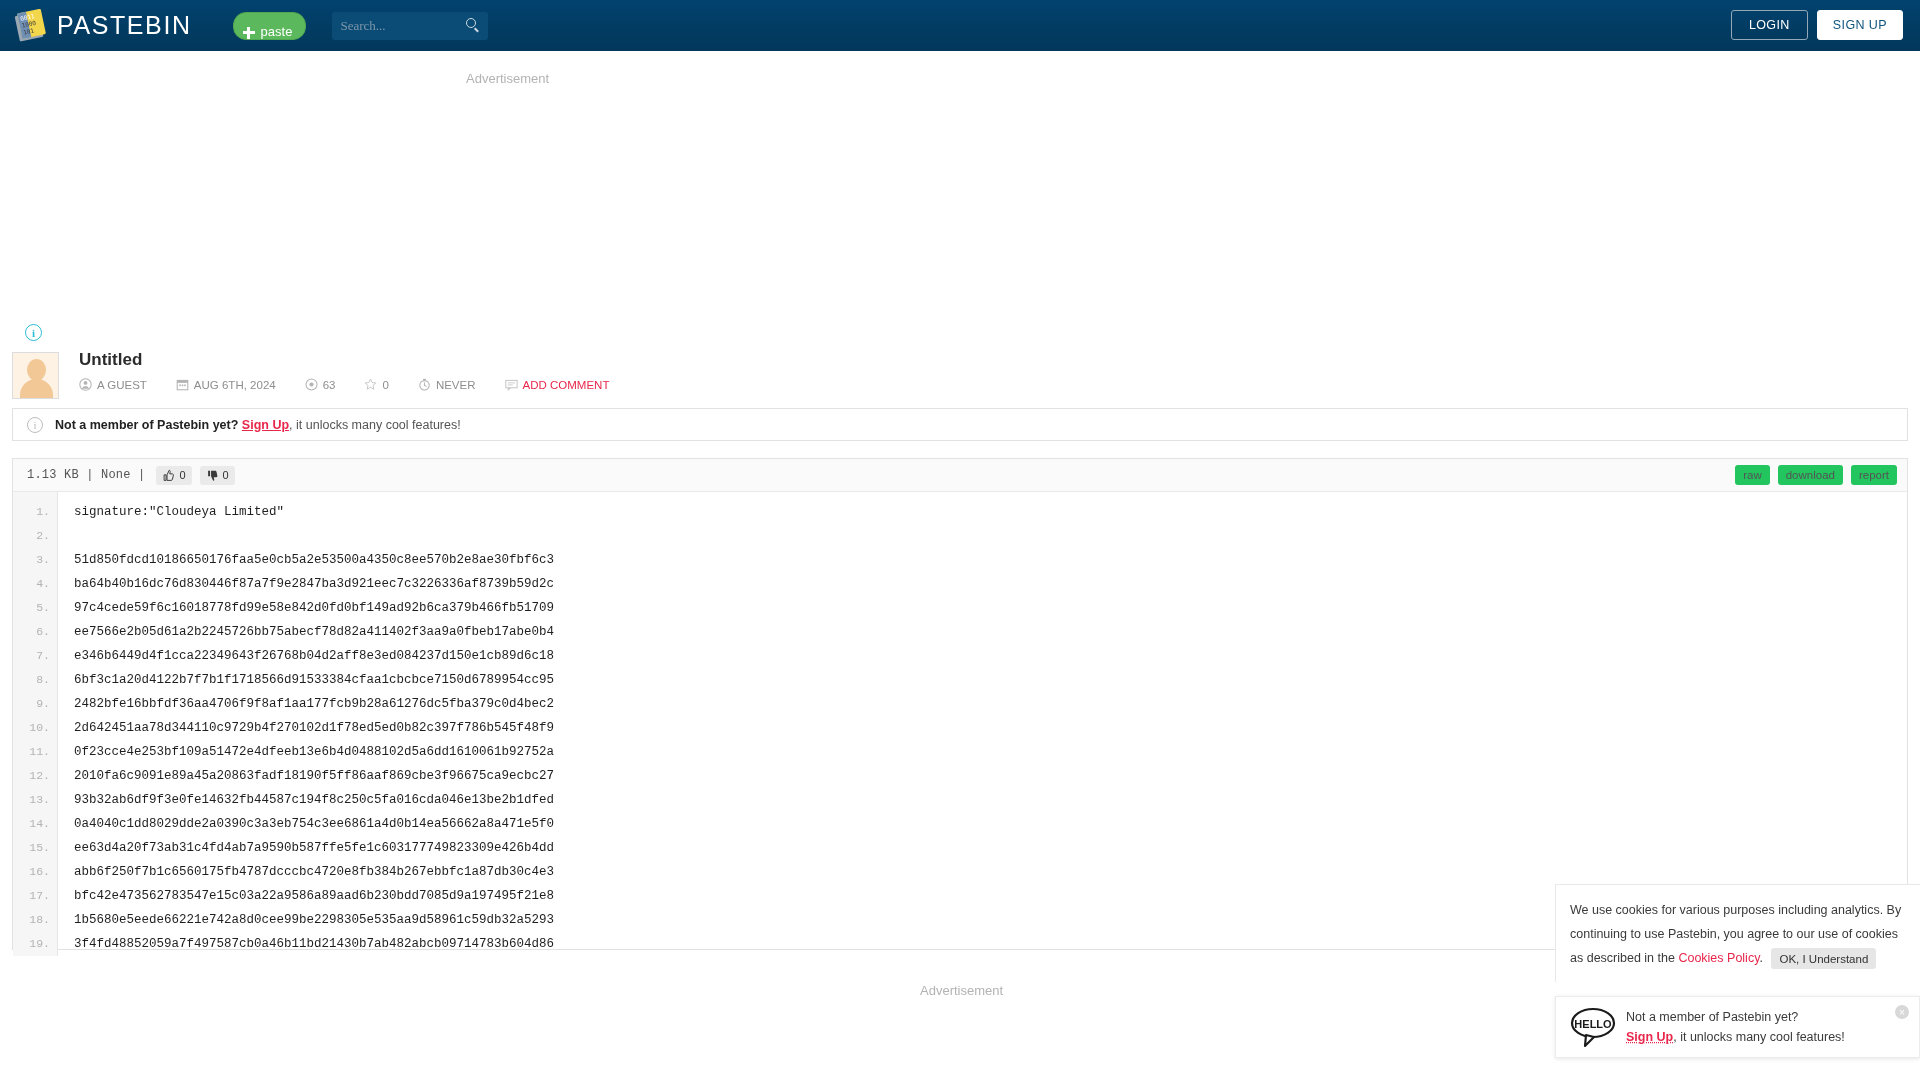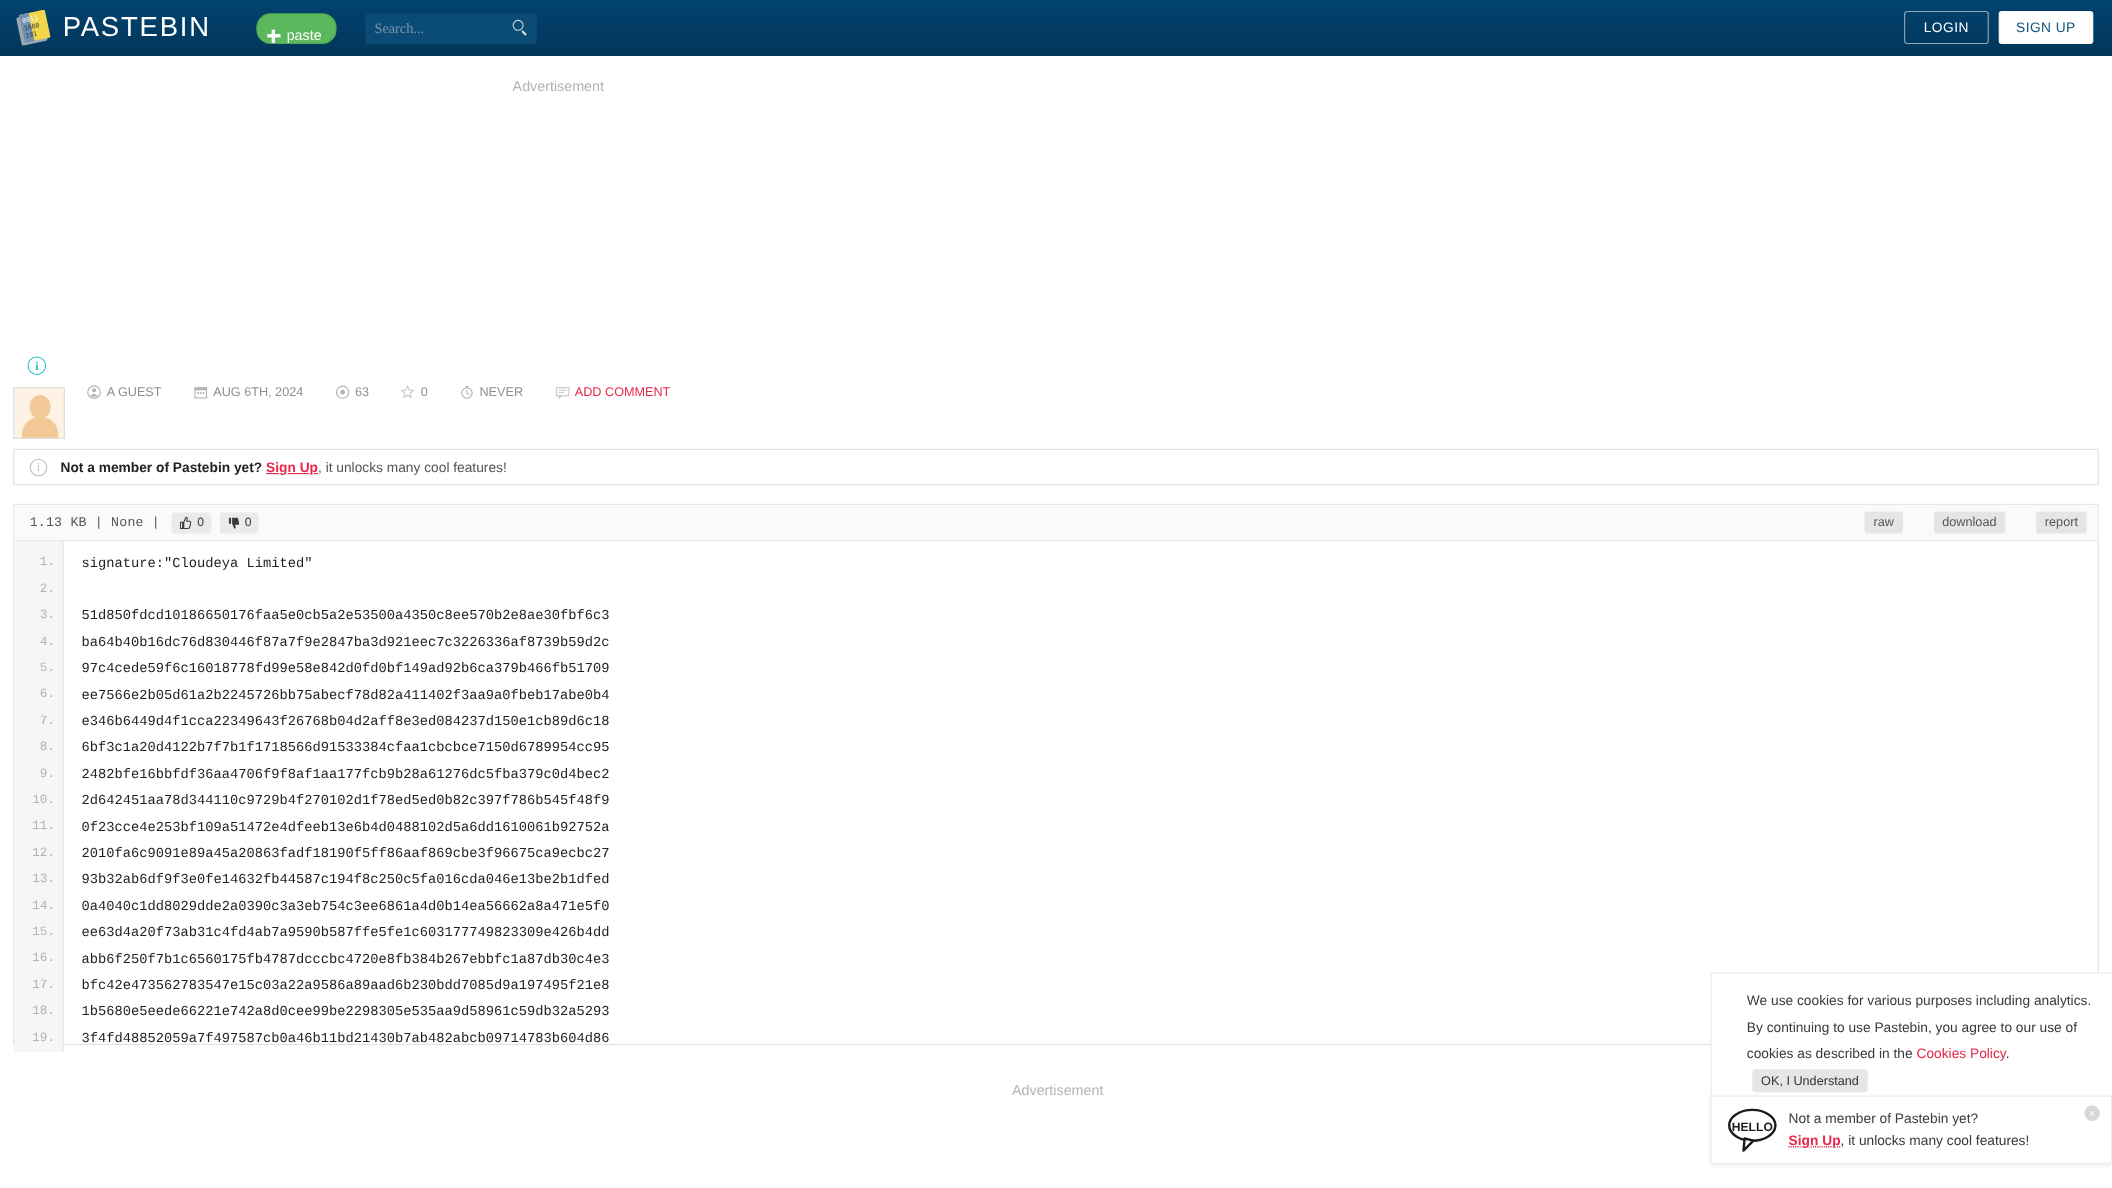--- a/index.html
+++ b/index.html
@@ -196,24 +196,24 @@
   .vote-btns { display: flex; gap: 8px; margin-left: 11px; }
   .vote {
     background: #eaeaea; border-radius: 3px;
     height: 19px; padding: 0 6px;
     display: flex; align-items: center; gap: 4px;
     font-size: 11px; color: #333; cursor: pointer;
   }
   .thumb { width: 13px; height: 13px; }
   .tb-right { margin-left: auto; display: flex; gap: 8px; }
   .tb-btn {
-    background: #e5e5e5; border-radius: 3px;
+    background: #22c55e; border-radius: 3px;
     height: 20px; padding: 0 8px;
     display: flex; align-items: center;
-    font-size: 11.5px; color: #555; cursor: pointer; margin-left: 20px;
+    font-size: 11.5px; color: #555; cursor: pointer;
   }
 
   
   .code-area { display: flex; font-size: 12.5px; }
   .gutter {
     width: 45px; flex: none;
     background: #f6f6f6; border-right: 1px solid #e6e6e6;
     padding-top: 8px;
   }
   .gutter div {
@@ -236,21 +236,21 @@
     color: #b3b3b3; font-size: 13px;
   }
 
   
   .cookie {
     position: absolute; right: 0px; top: 884px;
     width: 365px; min-height: 82px;
     background: #ffffff;
     border-left: 1px solid #e8e8e8;
     border-top: 1px solid #e8e8e8;
-    padding: 13px 16px 12px 32px;
+    padding: 13px 16px 12px 14px;
     font-size: 12.5px; color: #3a3a3a; line-height: 24px;
   }
   .cookie a { color: #e8274b; text-decoration: none; cursor: pointer; }
   .cookie-ok {
     display: inline-flex; align-items: center;
     background: #e6e6e6; border-radius: 3px;
     height: 21px; padding: 0 8px; margin-left: 5px;
     font-size: 11.5px; color: #333; cursor: pointer;
     vertical-align: middle;
   }
@@ -328,20 +328,21 @@
 </div>
 
 <div class="info-icon-top">i</div>
 
 <div class="paste-head">
   <div class="avatar">
     <span class="head"></span>
       <span class="body"></span>
   </div>
   <div class="paste-meta-col">
+    <div class="paste-title">Untitled</div>
     <div class="meta-row">
 
       <span class="meta-item">
         <svg class="mi-icon" viewBox="0 0 16 16">
           <circle cx="8" cy="8" r="7" fill="none" stroke="#9b9b9b" stroke-width="1.3"></circle>
           <circle cx="8" cy="6" r="2.3" fill="#9b9b9b"></circle>
           <path d="M3.6 13.2a4.6 4.6 0 018.8 0" fill="#9b9b9b"></path>
         </svg>
         <span>A GUEST</span>
       </span>

